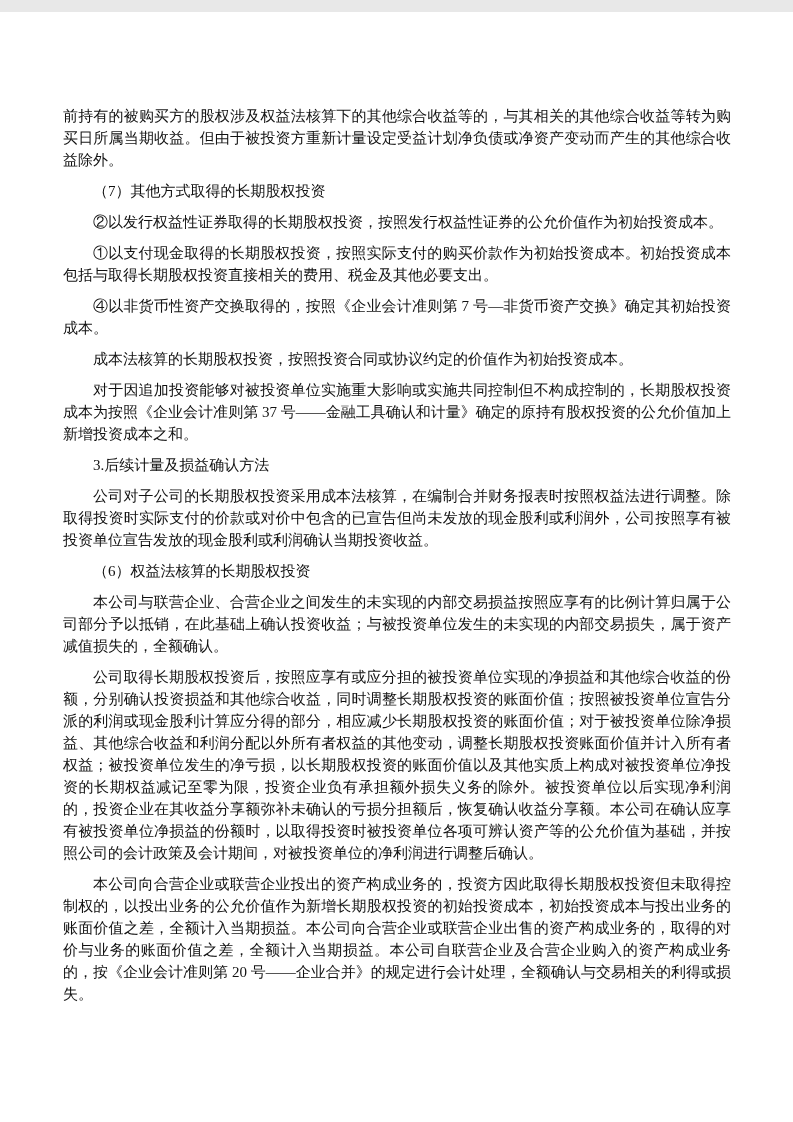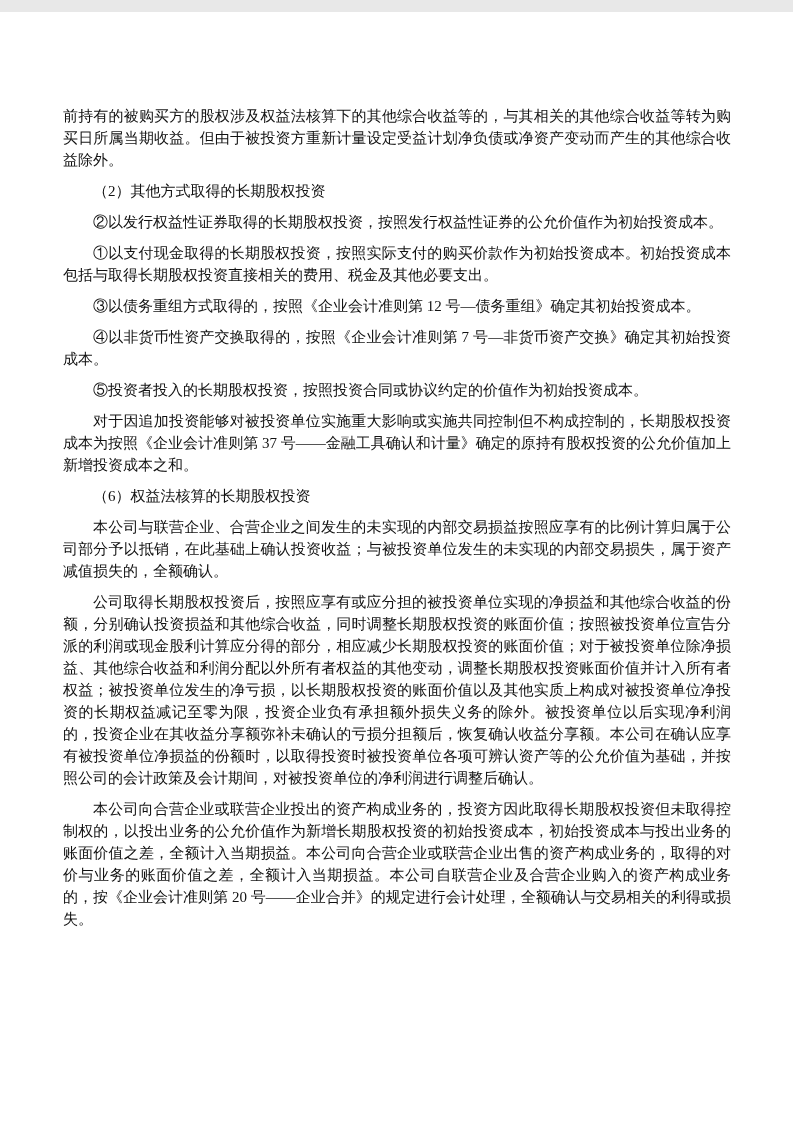--- a/index.html
+++ b/index.html
@@ -24,24 +24,25 @@
     text-indent: 2em;
     word-break: break-all;
   }
   .page p.no-indent { text-indent: 0; }
 </style>
 </head>
 <body>
 
 <div class="page">
   <p class="no-indent">前持有的被购买方的股权涉及权益法核算下的其他综合收益等的，与其相关的其他综合收益等转为购买日所属当期收益。但由于被投资方重新计量设定受益计划净负债或净资产变动而产生的其他综合收益除外。</p>
-  <p>（2）其他方式取得的长期股权投资</p>
+  <p>（7）其他方式取得的长期股权投资</p>
   <p>②以发行权益性证券取得的长期股权投资，按照发行权益性证券的公允价值作为初始投资成本。</p>
   <p>①以支付现金取得的长期股权投资，按照实际支付的购买价款作为初始投资成本。初始投资成本包括与取得长期股权投资直接相关的费用、税金及其他必要支出。</p>
-  <p>③以债务重组方式取得的，按照《企业会计准则第 12 号—债务重组》确定其初始投资成本。</p>
   <p>④以非货币性资产交换取得的，按照《企业会计准则第 7 号—非货币资产交换》确定其初始投资成本。</p>
-  <p>⑤投资者投入的长期股权投资，按照投资合同或协议约定的价值作为初始投资成本。</p>
+  <p>成本法核算的长期股权投资，按照投资合同或协议约定的价值作为初始投资成本。</p>
   <p>对于因追加投资能够对被投资单位实施重大影响或实施共同控制但不构成控制的，长期股权投资成本为按照《企业会计准则第 37 号——金融工具确认和计量》确定的原持有股权投资的公允价值加上新增投资成本之和。</p>
+  <p>3.后续计量及损益确认方法</p>
+  <p>公司对子公司的长期股权投资采用成本法核算，在编制合并财务报表时按照权益法进行调整。除取得投资时实际支付的价款或对价中包含的已宣告但尚未发放的现金股利或利润外，公司按照享有被投资单位宣告发放的现金股利或利润确认当期投资收益。</p>
   <p>（6）权益法核算的长期股权投资</p>
   <p>本公司与联营企业、合营企业之间发生的未实现的内部交易损益按照应享有的比例计算归属于公司部分予以抵销，在此基础上确认投资收益；与被投资单位发生的未实现的内部交易损失，属于资产减值损失的，全额确认。</p>
   <p>公司取得长期股权投资后，按照应享有或应分担的被投资单位实现的净损益和其他综合收益的份额，分别确认投资损益和其他综合收益，同时调整长期股权投资的账面价值；按照被投资单位宣告分派的利润或现金股利计算应分得的部分，相应减少长期股权投资的账面价值；对于被投资单位除净损益、其他综合收益和利润分配以外所有者权益的其他变动，调整长期股权投资账面价值并计入所有者权益；被投资单位发生的净亏损，以长期股权投资的账面价值以及其他实质上构成对被投资单位净投资的长期权益减记至零为限，投资企业负有承担额外损失义务的除外。被投资单位以后实现净利润的，投资企业在其收益分享额弥补未确认的亏损分担额后，恢复确认收益分享额。本公司在确认应享有被投资单位净损益的份额时，以取得投资时被投资单位各项可辨认资产等的公允价值为基础，并按照公司的会计政策及会计期间，对被投资单位的净利润进行调整后确认。</p>
   <p>本公司向合营企业或联营企业投出的资产构成业务的，投资方因此取得长期股权投资但未取得控制权的，以投出业务的公允价值作为新增长期股权投资的初始投资成本，初始投资成本与投出业务的账面价值之差，全额计入当期损益。本公司向合营企业或联营企业出售的资产构成业务的，取得的对价与业务的账面价值之差，全额计入当期损益。本公司自联营企业及合营企业购入的资产构成业务的，按《企业会计准则第 20 号——企业合并》的规定进行会计处理，全额确认与交易相关的利得或损失。</p>
 </div>
 
 </body></html>

